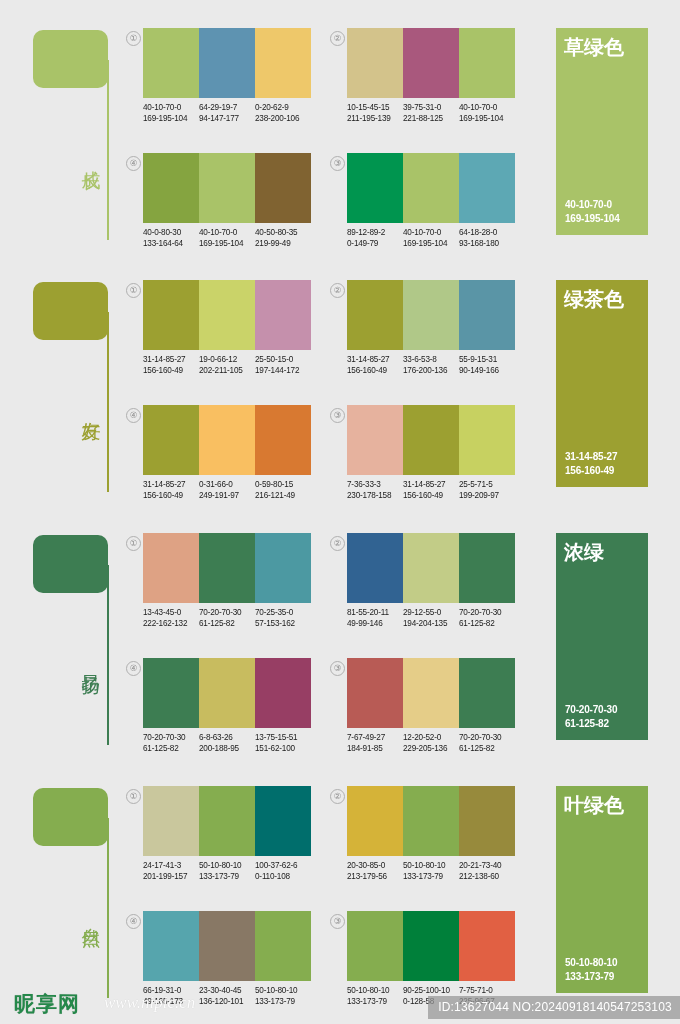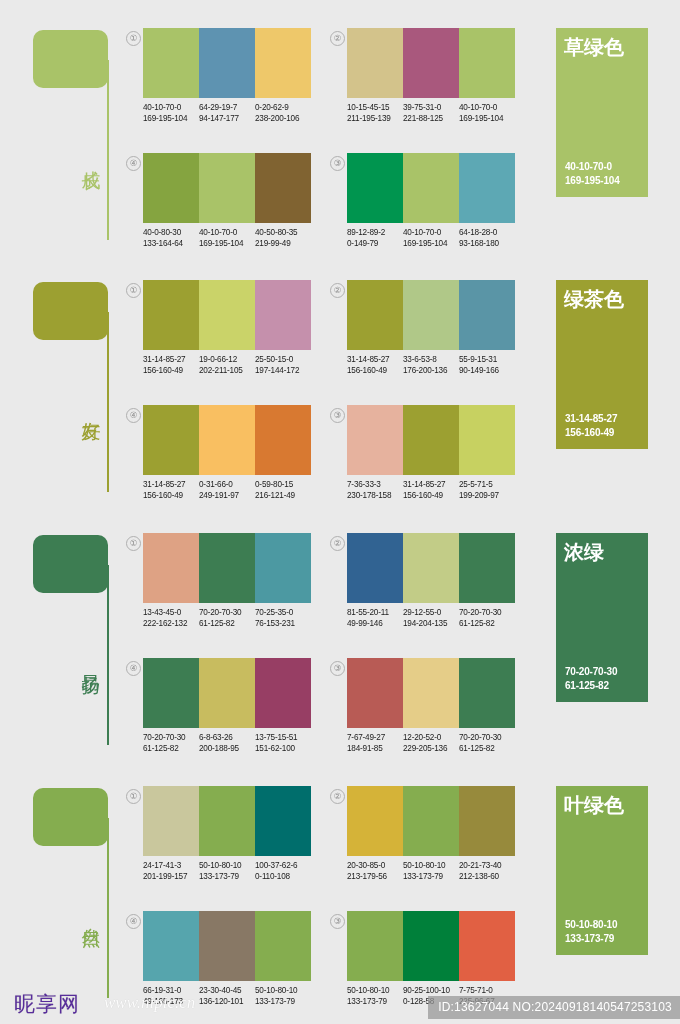--- a/index.html
+++ b/index.html
@@ -116,21 +116,21 @@
   }
   .code-cmyk { display: block; }
   .code-rgb  { display: block; }
 
   
   .hero {
     position: absolute;
     left: 556px;
     top: 28px;
     width: 92px;
-    height: 169px;
+    height: 207px;
   }
   .hero-title {
     position: absolute;
     left: 8px;
     top: 7px;
     color: #ffffff;
     font-size: 20px;
     line-height: 24px;
     font-weight: bold;
     letter-spacing: 0px;
@@ -150,22 +150,22 @@
     white-space: nowrap;
   }
 
   
   .wm-logo {
     position: absolute;
     left: 14px;
     bottom: 8px;
     font-size: 21px;
     line-height: 24px;
-    font-weight: normal;
-    color: #4c1d95;
+    font-weight: bold;
+    color: #15803d;
     opacity: 0.92;
     letter-spacing: 1px;
     font-family: "DejaVu Sans", "Liberation Sans", sans-serif;
     text-shadow: 0 0 1px #b9b9b9;
   }
   .wm-url {
     position: absolute;
     left: 104px;
     bottom: 11px;
     font-size: 17px;
@@ -410,21 +410,21 @@
           <div class="code-cell">
             <span class="code-cmyk">13-43-45-0</span>
             <span class="code-rgb">222-162-132</span>
           </div>
           <div class="code-cell">
             <span class="code-cmyk">70-20-70-30</span>
             <span class="code-rgb">61-125-82</span>
           </div>
           <div class="code-cell">
             <span class="code-cmyk">70-25-35-0</span>
-            <span class="code-rgb">76-153-231</span>
+            <span class="code-rgb">57-153-162</span>
           </div>
         </div>
       </div>
       <div class="group" data-slot="1">
         <div class="group-num">②</div>
         <div class="swatch-row">
           <div class="swatch" style="background: rgb(49, 99, 146);"></div>
           <div class="swatch" style="background: rgb(194, 204, 135);"></div>
           <div class="swatch" style="background: rgb(61, 125, 82);"></div>
         </div>

